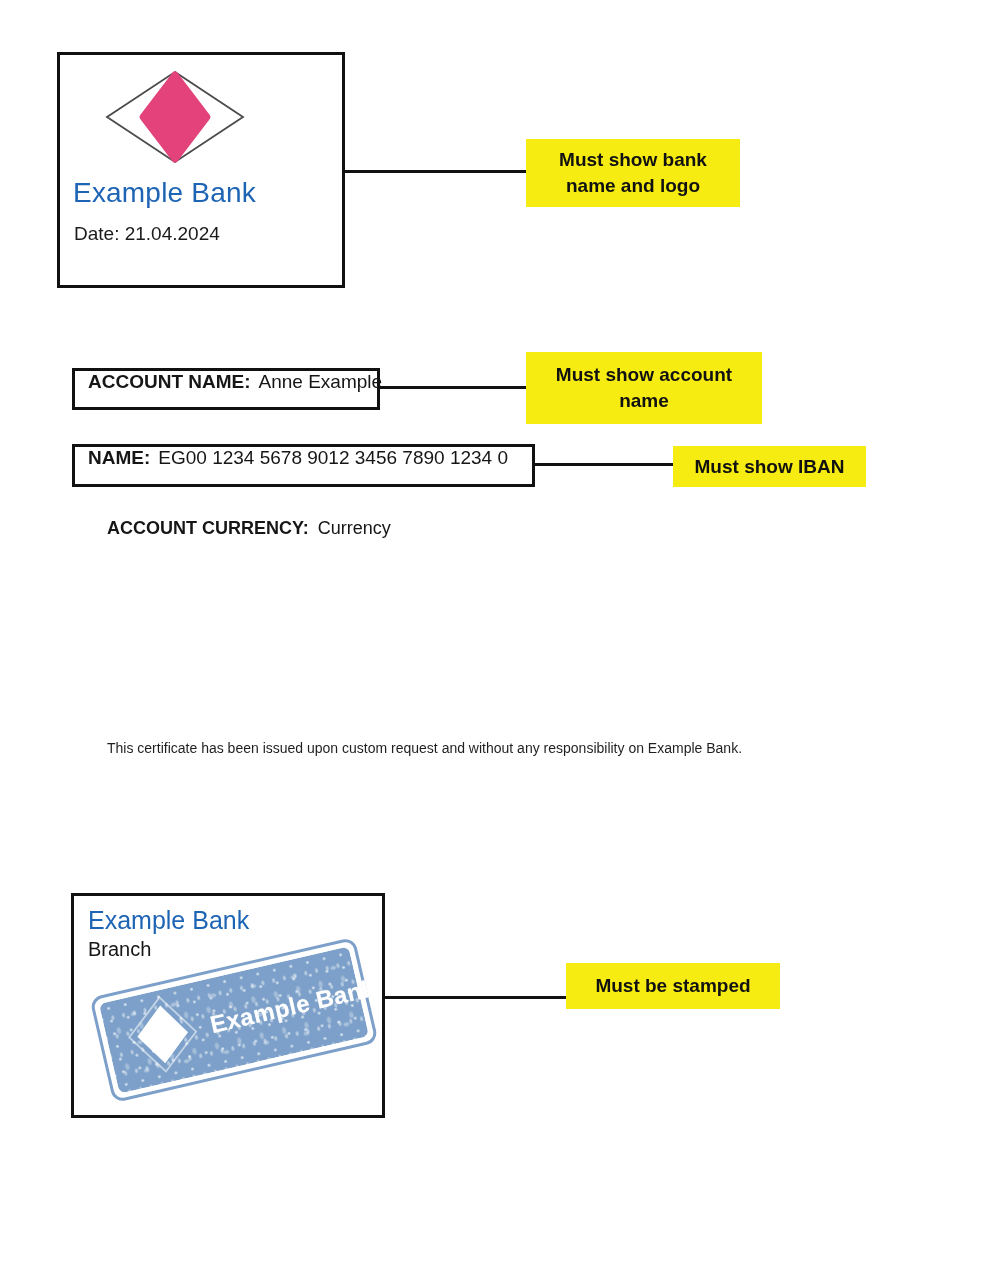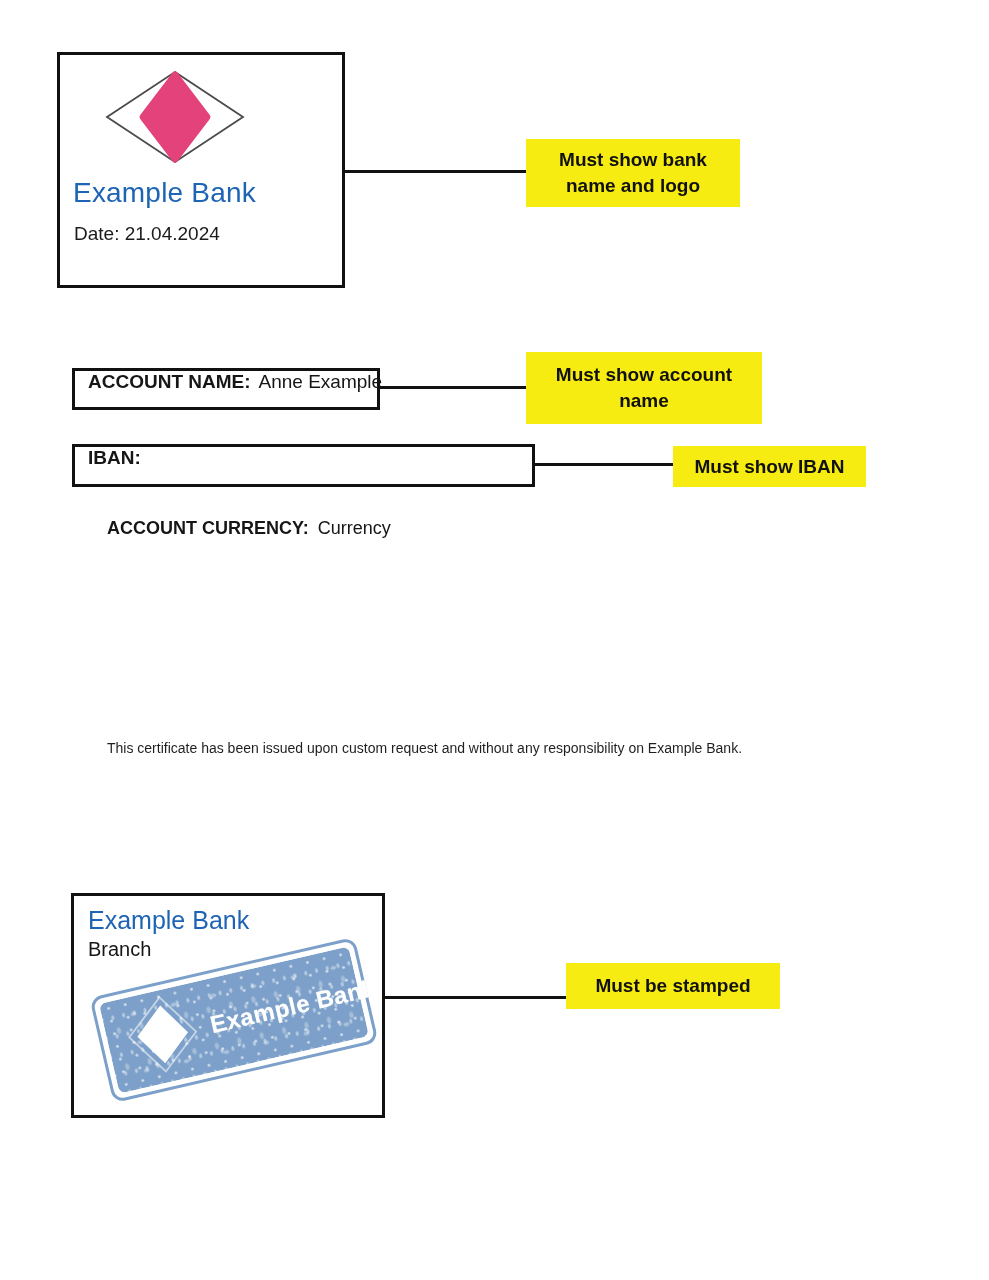--- a/index.html
+++ b/index.html
@@ -139,21 +139,22 @@
 <div class="abs callout callout-2">Must show account name</div>
 <div class="abs callout callout-3">Must show IBAN</div>
 <div class="abs callout callout-4">Must be stamped</div>
 
 <div class="abs field-box account-box">
   <span class="lbl">ACCOUNT NAME:</span>
   <span class="val">Anne Example</span>
 </div>
 
 <div class="abs field-box iban-box">
-  <span class="lbl">IBAN:</span>
+  <span class="lbl">NAME:</span>
+  <span class="val">EG00 1234 5678 9012 3456 7890 1234 0</span>
 </div>
 
 <div class="abs currency-row">
   <span class="field-label">ACCOUNT CURRENCY:</span>
   <span class="field-value">Currency</span>
 </div>
 
 <div class="abs disclaimer">This certificate has been issued upon custom request and without any responsibility on Example Bank.</div>
 
 <div class="abs branch-card">

